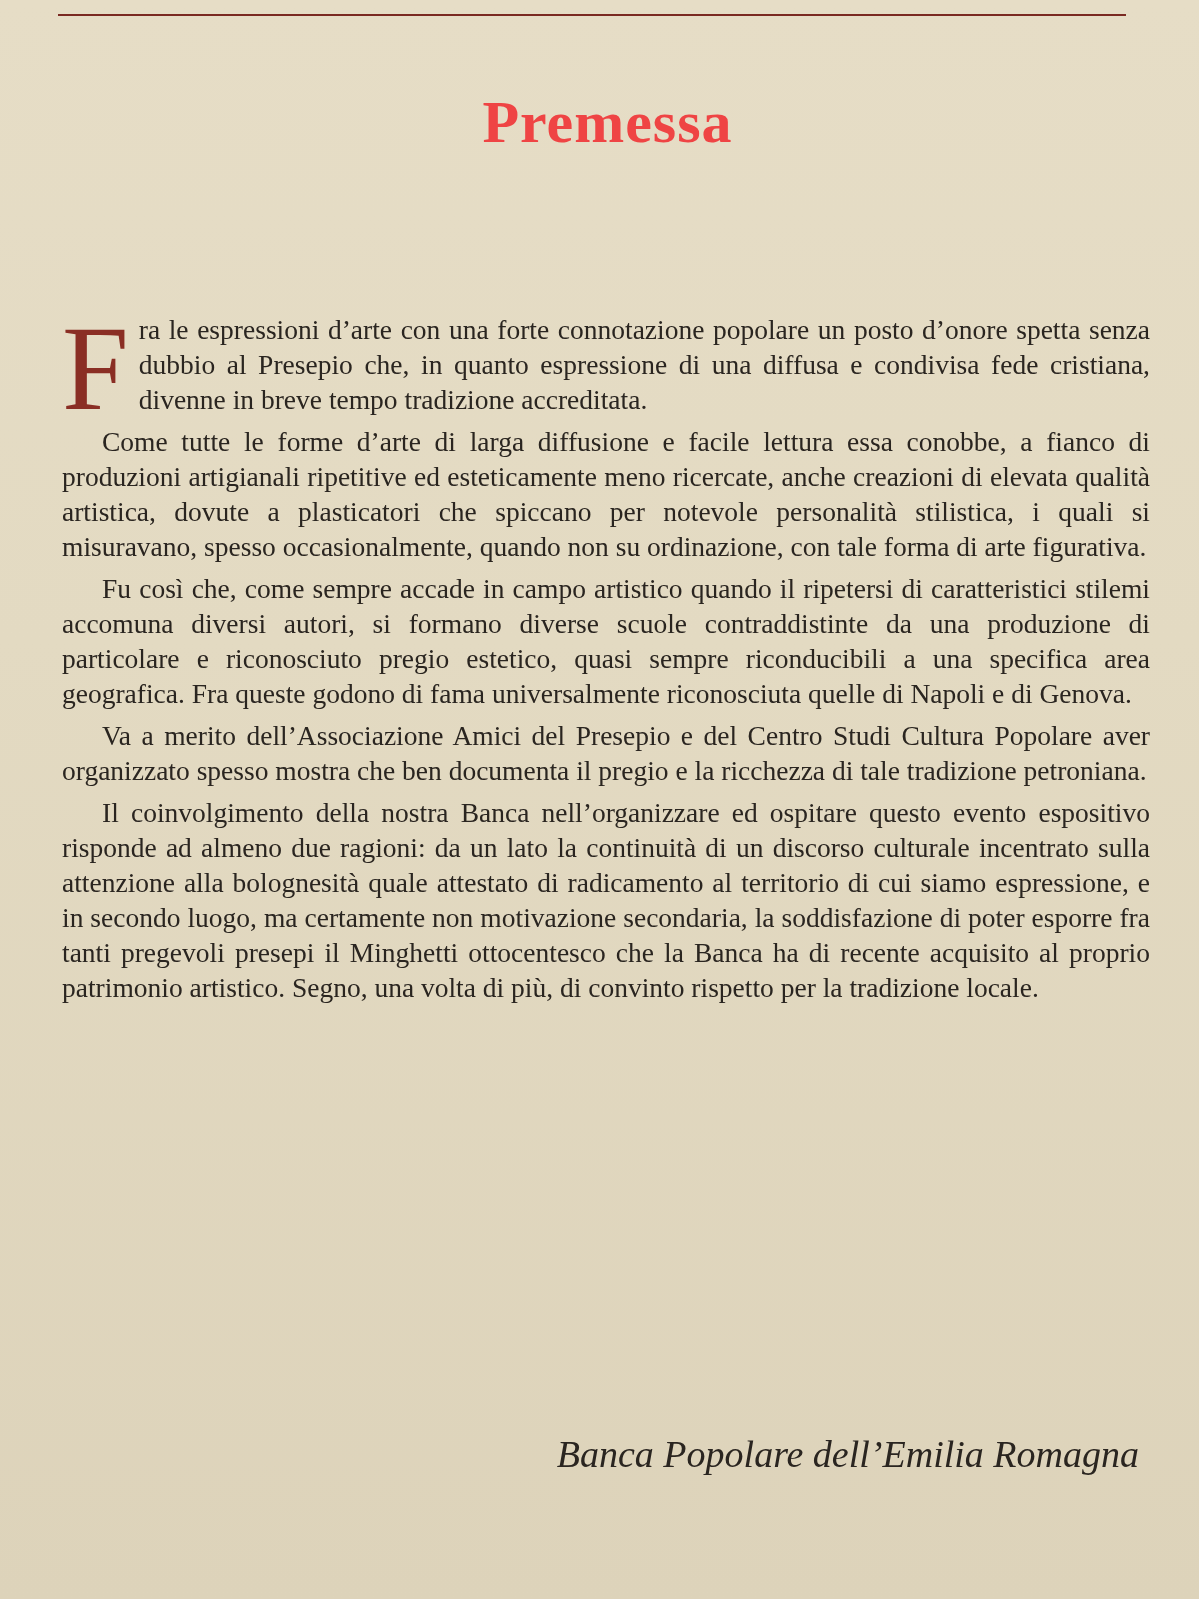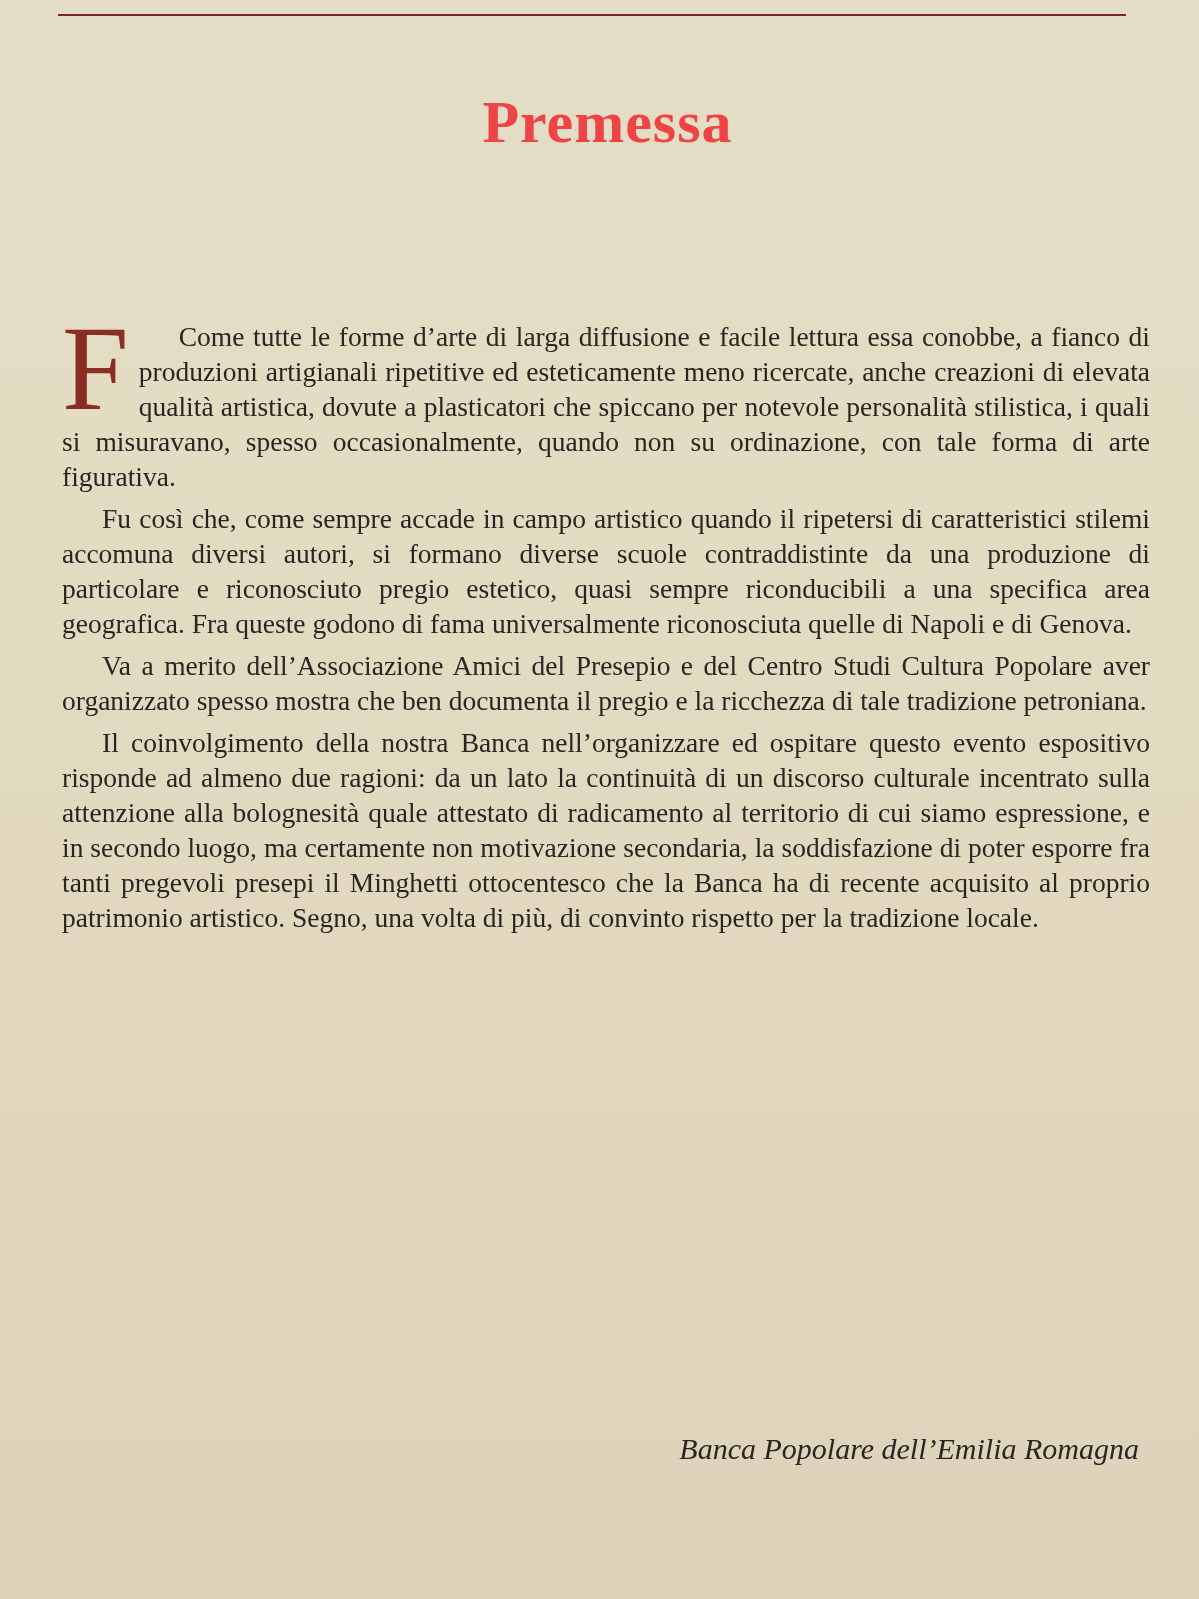--- a/index.html
+++ b/index.html
@@ -23,33 +23,33 @@
     font-size: 27.5px; line-height: 35px; text-align: justify;
   }
   .para { margin: 0 0 7px 0; text-indent: 40px; }
   .para.first { text-indent: 0; }
   .dropcap {
     float: left; font-size: 120px; line-height: 94px; color: #8a2e24;
     margin: 6px 10px 0 0; padding-top: 4px;
   }
   .signature {
     position: absolute; right: 60px; top: 1432px;
-    font-style: italic; font-size: 30px; color: #2a2520;
+    font-style: italic; font-size: 38px; color: #2a2520;
   }
 </style>
 </head>
 <body>
 
 <div class="top-rule"></div>
 
 <h1 class="title">Premessa</h1>
 
 <div class="text-block">
   <p class="para first">
-    <span class="dropcap">F</span>
+    <span class="dropcap">F</span><span>ra le espressioni d’arte con una forte connotazione popolare un posto d’onore spetta senza dubbio al Presepio che, in quanto espressione di una diffusa e condivisa fede cristiana, divenne in breve tempo tradizione accreditata.</span>
   </p>
   <p class="para">Come tutte le forme d’arte di larga diffusione e facile lettura essa conobbe, a fianco di produzioni artigianali ripetitive ed esteticamente meno ricercate, anche creazioni di elevata qualità artistica, dovute a plasticatori che spiccano per notevole personalità stilistica, i quali si misuravano, spesso occasionalmente, quando non su ordinazione, con tale forma di arte figurativa.</p>
   <p class="para">Fu così che, come sempre accade in campo artistico quando il ripetersi di caratteristici stilemi accomuna diversi autori, si formano diverse scuole contraddistinte da una produzione di particolare e riconosciuto pregio estetico, quasi sempre riconducibili a una specifica area geografica. Fra queste godono di fama universalmente riconosciuta quelle di Napoli e di Genova.</p>
   <p class="para">Va a merito dell’Associazione Amici del Presepio e del Centro Studi Cultura Popolare aver organizzato spesso mostra che ben documenta il pregio e la ricchezza di tale tradizione petroniana.</p>
   <p class="para">Il coinvolgimento della nostra Banca nell’organizzare ed ospitare questo evento espositivo risponde ad almeno due ragioni: da un lato la continuità di un discorso culturale incentrato sulla attenzione alla bolognesità quale attestato di radicamento al territorio di cui siamo espressione, e in secondo luogo, ma certamente non motivazione secondaria, la soddisfazione di poter esporre fra tanti pregevoli presepi il Minghetti ottocentesco che la Banca ha di recente acquisito al proprio patrimonio artistico. Segno, una volta di più, di convinto rispetto per la tradizione locale.</p>
 </div>
 
 <div class="signature">Banca Popolare dell’Emilia Romagna</div>
 
 </body></html>

